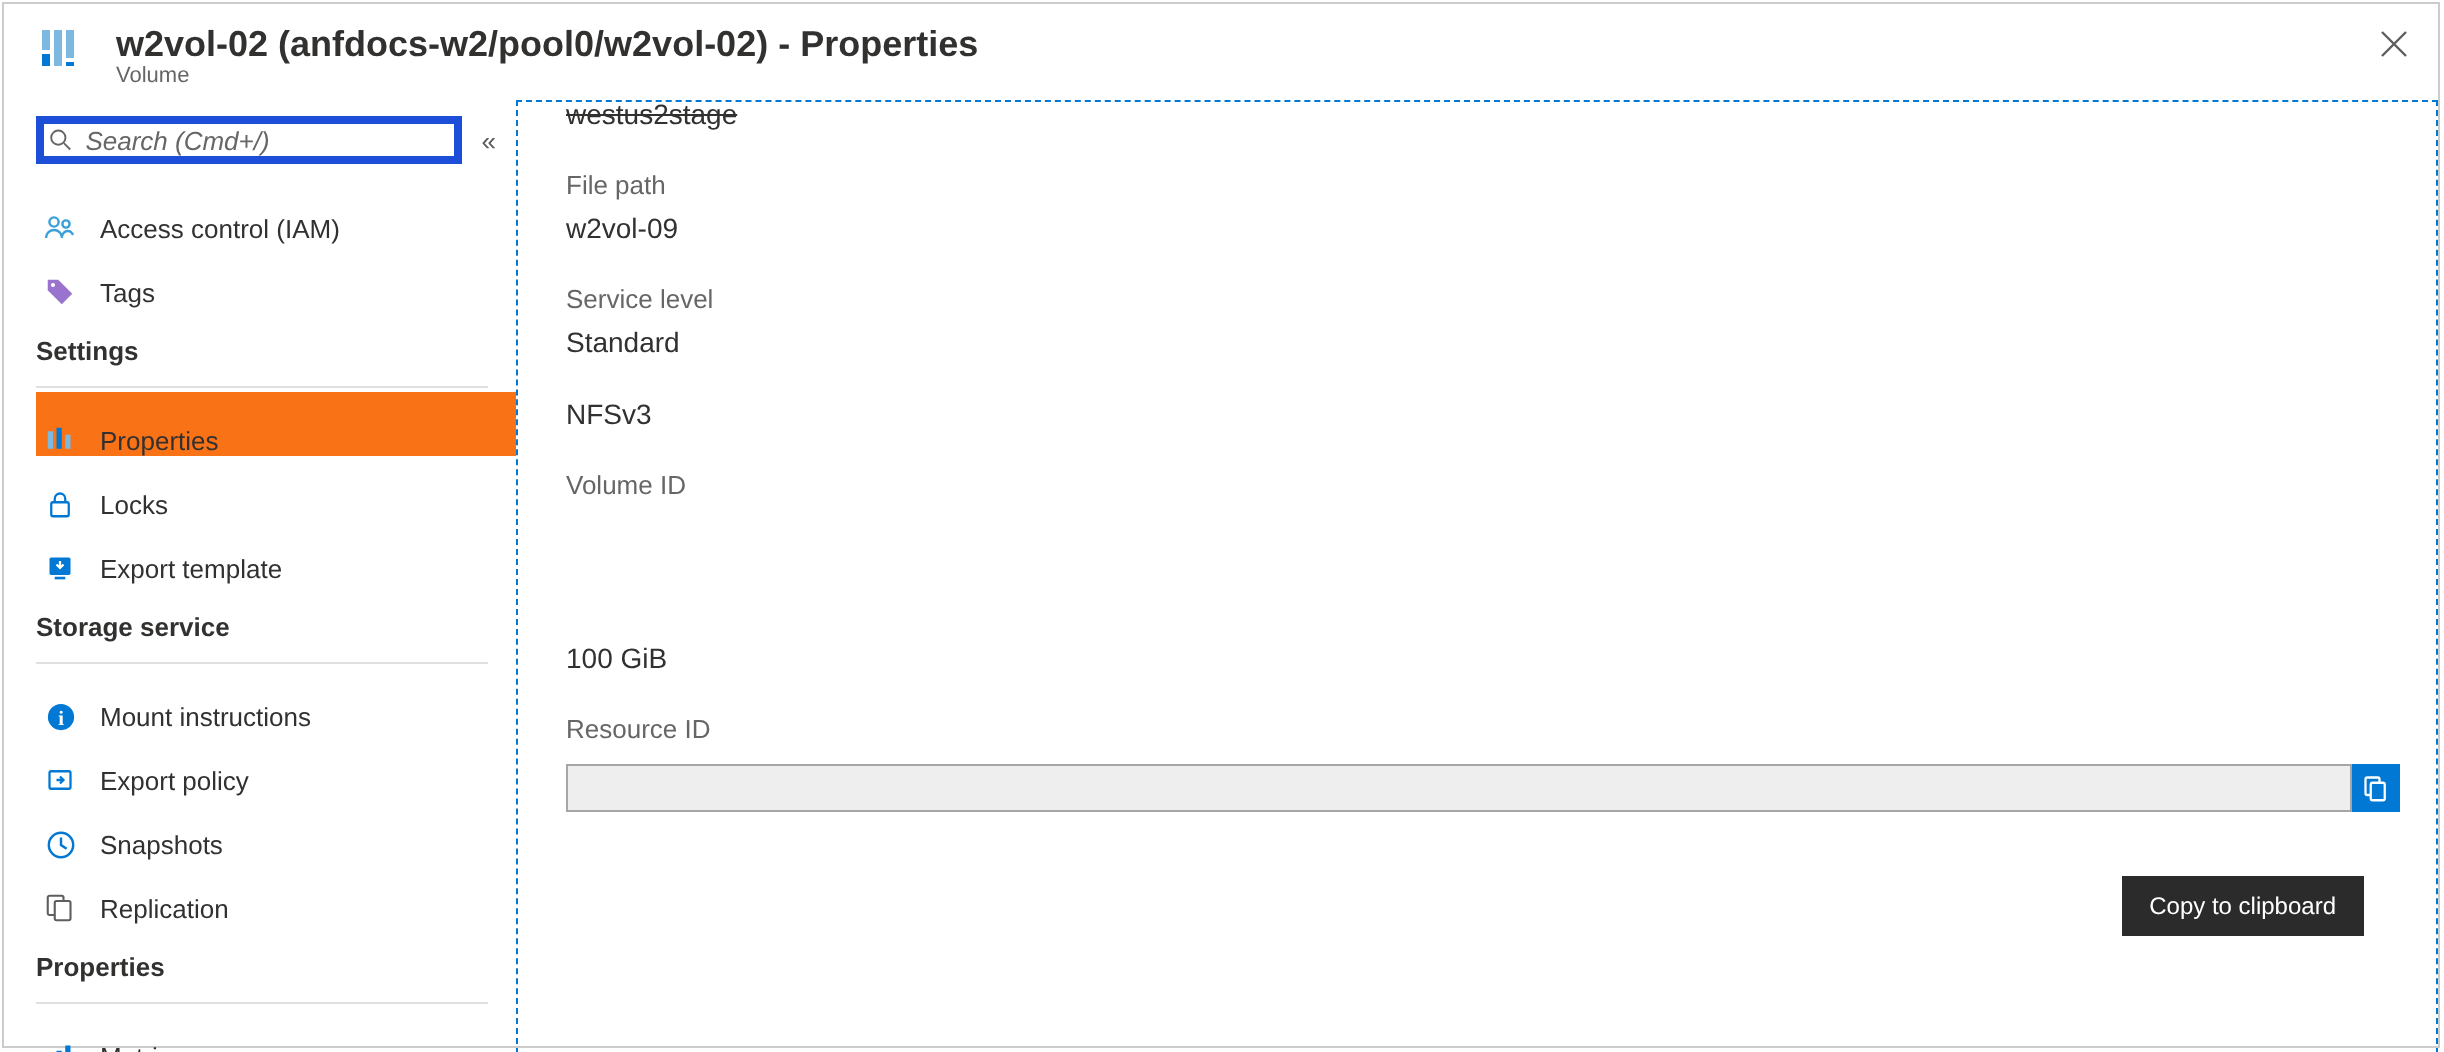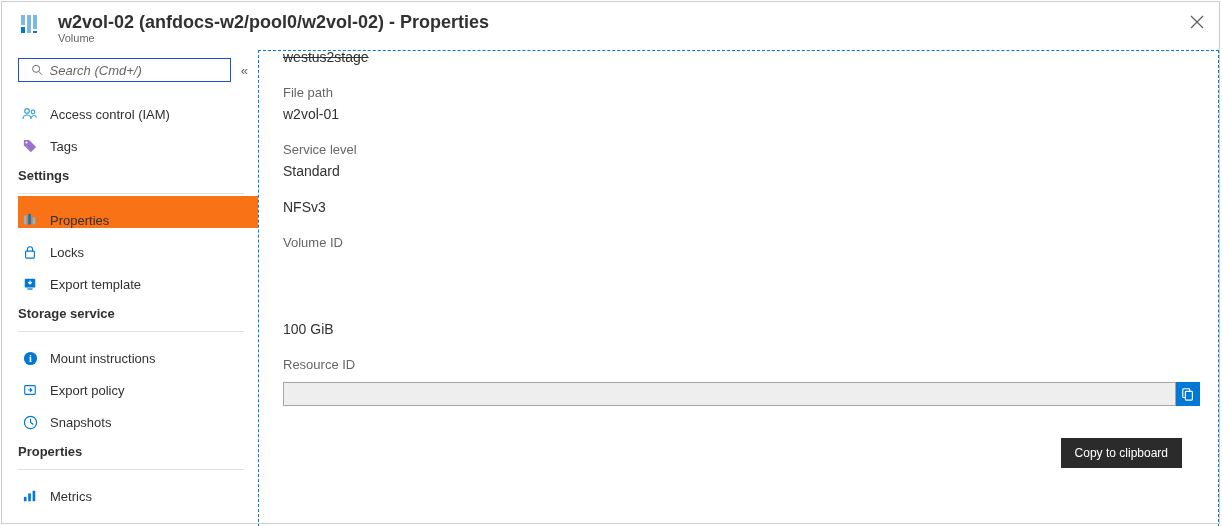--- a/index.html
+++ b/index.html
@@ -67,25 +67,25 @@
       position: relative;
     }
     .search-wrap {
       display: flex;
       align-items: center;
       padding-right: 10px;
       margin-bottom: 8px;
     }
     .search-box {
       flex: 1;
-      border: 1px solid #1d4ed8;
+      border: 4px solid #1d4ed8;
       height: 24px;
       display: flex;
       align-items: center;
-      padding: 0 12px;
+      padding: 0 2px;
       color: #605e5c;
     }
     .search-box input {
       border: none;
       outline: none;
       font-size: 13px;
       width: 100%;
       color: #323130;
       font-style: italic;
       background: transparent;
@@ -314,20 +314,29 @@
       <div class="nav-item">
         <span class="nav-icon">
           <svg width="15" height="15" viewBox="0 0 16 16">
               <circle cx="8" cy="8" r="6.5" fill="none" stroke="#0078d4" stroke-width="1.3"></circle>
               <path d="M8 4v4l3 2" stroke="#0078d4" stroke-width="1.3" fill="none"></path>
             </svg>
         </span>
         <span class="nav-label">Snapshots</span>
       </div>
 
+      <div class="nav-item">
+        <span class="nav-icon">
+          <svg width="14" height="14" viewBox="0 0 16 16">
+              <rect x="1" y="1" width="9" height="11" rx="1" fill="none" stroke="#605e5c" stroke-width="1.2"></rect>
+              <rect x="5" y="4" width="9" height="11" rx="1" fill="#fff" stroke="#605e5c" stroke-width="1.2"></rect>
+            </svg>
+        </span>
+        <span class="nav-label">Replication</span>
+      </div>
 
       <div class="section-header">Properties</div>
       <div class="section-divider"></div>
 
       <div class="nav-item">
         <span class="nav-icon">
           <svg width="14" height="14" viewBox="0 0 16 16">
               <rect x="1" y="9" width="3" height="5" fill="#0078d4"></rect>
               <rect x="6" y="5" width="3" height="9" fill="#0078d4"></rect>
               <rect x="11" y="2" width="3" height="12" fill="#0078d4"></rect>
@@ -335,21 +344,21 @@
         </span>
         <span class="nav-label">Metrics</span>
       </div>
     </div>
 
     <div class="content">
       <div class="truncated-top">westus2stage</div>
 
       <div class="field-group">
         <div class="field-label">File path</div>
-        <div class="field-value">w2vol-01</div>
+        <div class="field-value">w2vol-09</div>
       </div>
 
       <div class="field-group">
         <div class="field-label">Service level</div>
         <div class="field-value">Standard</div>
       </div>
 
       <div class="field-group">
         <div class="field-value">NFSv3</div>
       </div>

